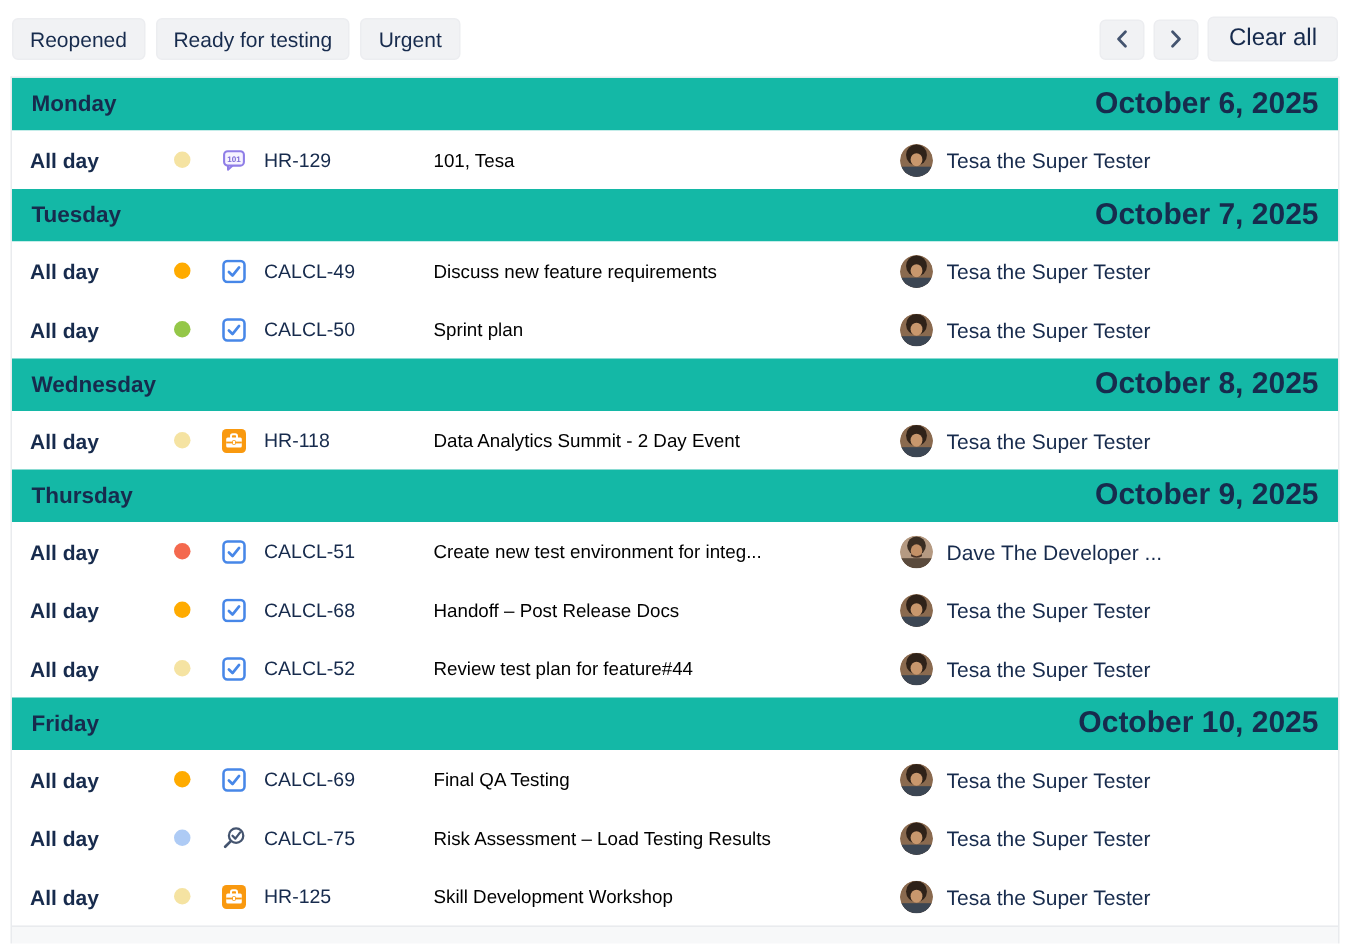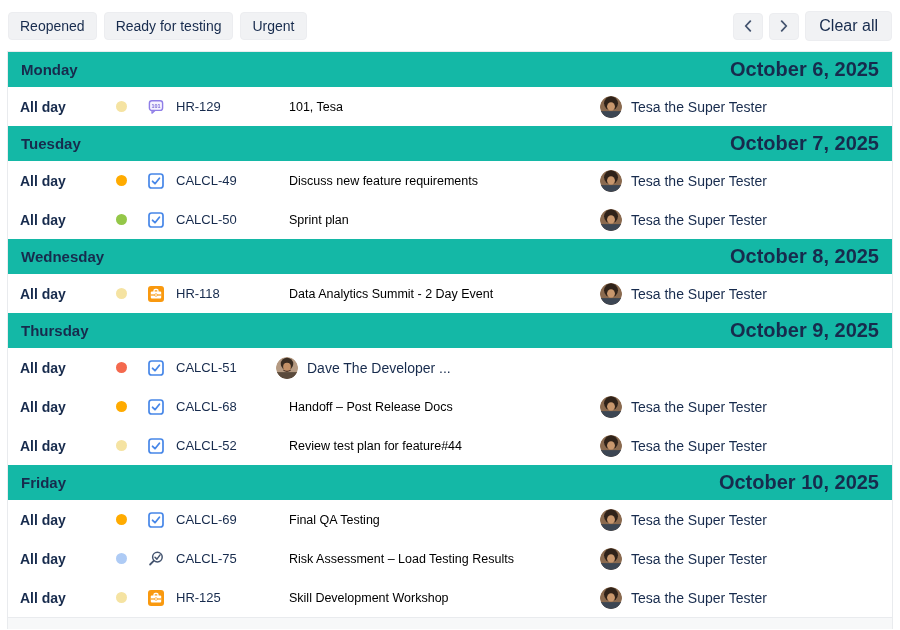--- a/index.html
+++ b/index.html
@@ -214,20 +214,21 @@
     <span class="ev-dot-cell">
         <span class="ev-dot" style="background: rgb(244, 105, 78);"></span>
       </span>
     <span class="ev-icon-cell">
       <svg width="16" height="16" viewBox="0 0 16 16">
           <rect x="1" y="1" width="14" height="14" rx="2.6" fill="#fff" stroke="#4787E8" stroke-width="1.7"></rect>
           <path d="M4.6 8.3 L7 10.7 L11.4 5.3" fill="none" stroke="#4787E8" stroke-width="1.8" stroke-linecap="round" stroke-linejoin="round"></path>
         </svg>
     </span>
     <span class="ev-key">CALCL-51</span>
+    <span class="ev-summary">Create new test environment for integ...</span>
     <span class="ev-assignee">
       <span class="ev-avatar">
         <svg width="22" height="22" viewBox="0 0 24 24">
             <g clip-path="url(#avclip)">
               <rect width="24" height="24" fill="#b59a82"></rect>
               <circle cx="12" cy="7.5" r="6.8" fill="#3a2d22"></circle>
               <ellipse cx="12" cy="11" rx="4.2" ry="4.6" fill="#c49167"></ellipse>
               <path d="M8 13.5 Q12 16.5 16 13.5 L16 15 Q12 17.5 8 15 Z" fill="#4a3326"></path>
               <rect x="1" y="16.5" width="22" height="8" fill="#5a4a3c"></rect>
             </g>

